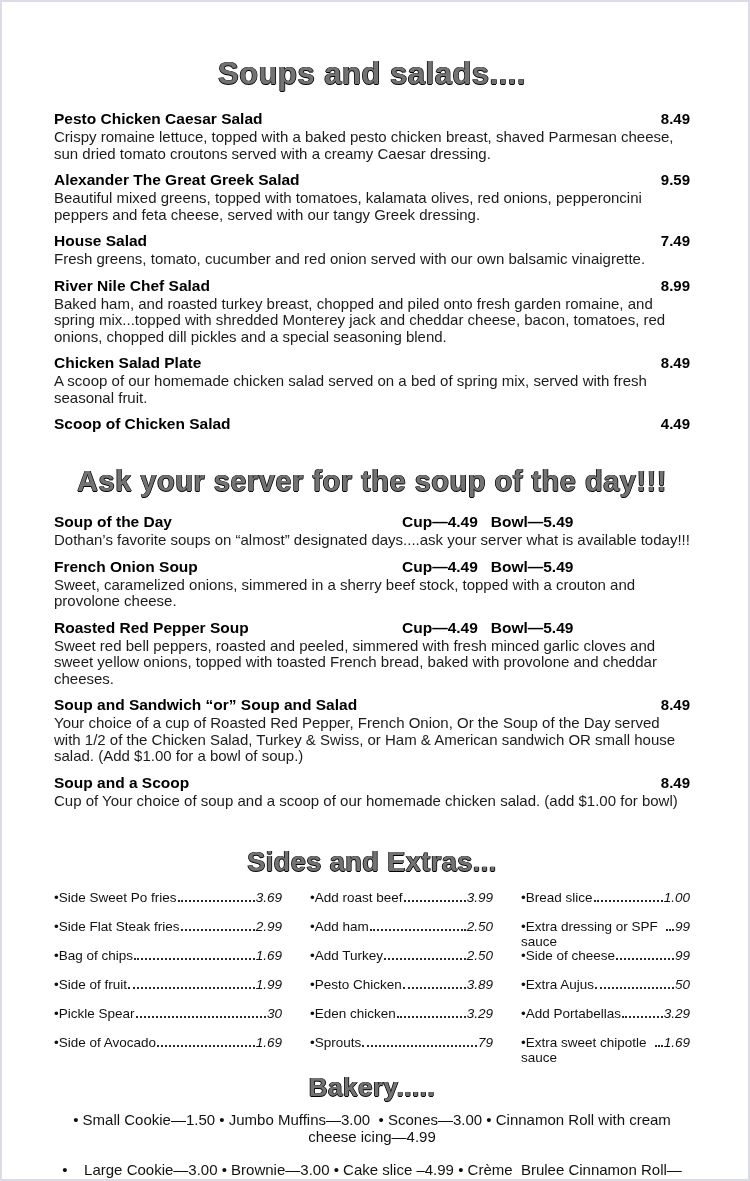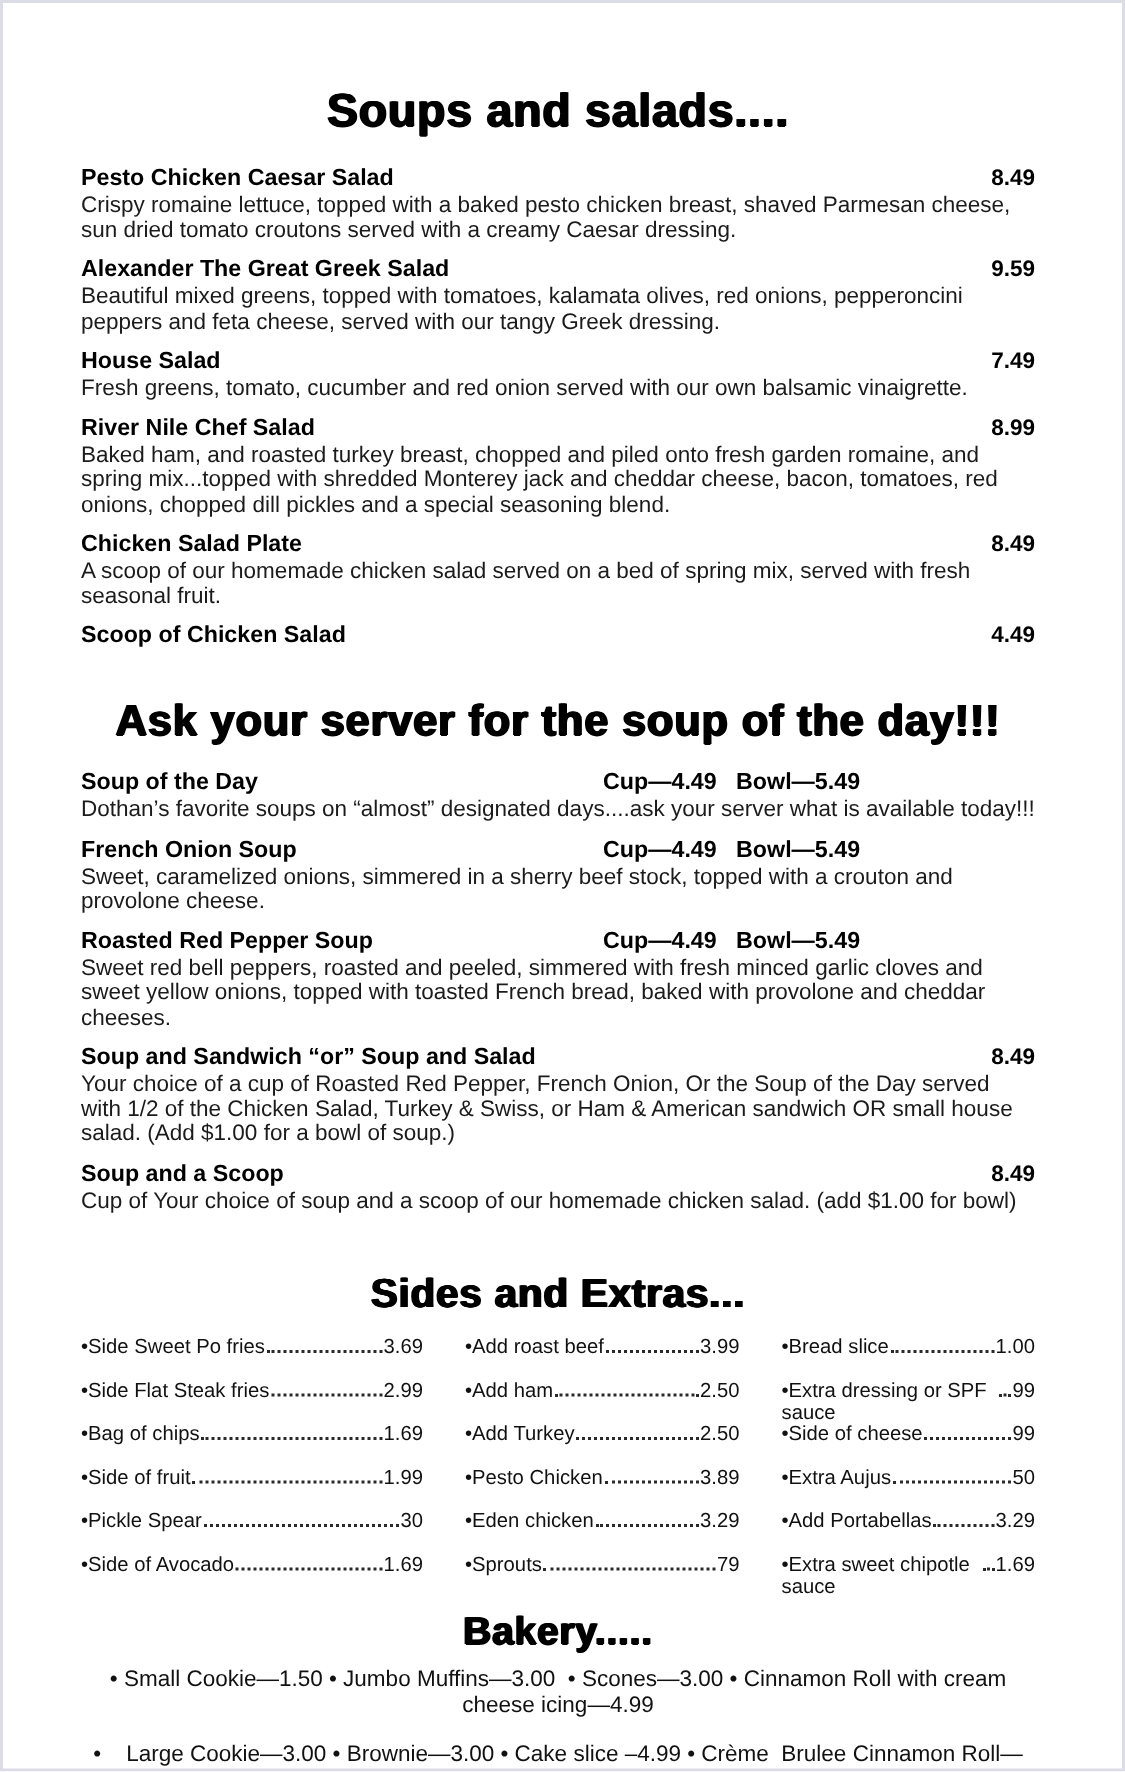--- a/index.html
+++ b/index.html
@@ -5,21 +5,21 @@
   * { margin:0; padding:0; box-sizing:border-box; }
   html,body { background:#fff; }
   body { font-family:"Liberation Sans", sans-serif; color:#141414; }
   .page {
     width:750px; height:1181px; margin:0 auto; background:#fff;
     border:2px solid #dcdce6; overflow:hidden; position:relative;
   }
   .content { padding:0 58px 0 52px; }
 
   .heavy {
-    font-family:"Liberation Sans", sans-serif; font-weight:900; color:#000000;
+    font-family:"Liberation Sans", sans-serif; font-weight:900; color:#737373;
     text-align:center; letter-spacing:.5px;
     text-shadow:.7px 0 0 #000, -.7px 0 0 #000, 0 .5px 0 #000;
   }
   .h1 { font-size:31px; margin:54px 0 18px; }
   .h2 { font-size:29px; margin:32px 0 15px; }
   .h3 { font-size:27px; margin:38px 0 12px; }
   .h4 { font-size:26px; margin:8px 0 8px; }
 
   .item { margin-bottom:9px; position:relative; }
   .row { display:flex; align-items:baseline; }
@@ -31,21 +31,21 @@
   .note { font-size:14px; margin:14px 0 0 58px; color:#1b1b1b; }
 
   .sides-grid {
     display:grid; grid-auto-flow:column;
     grid-template-rows:repeat(6, 29px);
     grid-template-columns:228px 183px 1fr;
     column-gap:28px; margin-top:10px;
   }
   .cell { display:flex; align-items:baseline; font-size:13.5px; color:#111; }
   .dots { flex:1; border-bottom:2px dotted #2a2a2a; margin:0 1px 3px 1px; min-width:8px; }
-  .sp { font-size:13.5px; }
+  .sp { font-size:13.5px;font-style:italic; }
 
   .bk-line { text-align:center; font-size:15px; color:#111; margin-bottom:16px; white-space:pre-wrap; }
 </style>
 </head>
 <body>
 
 <div class="page">
   <div class="content">
 
     <div class="heavy h1">Soups and salads....</div>

